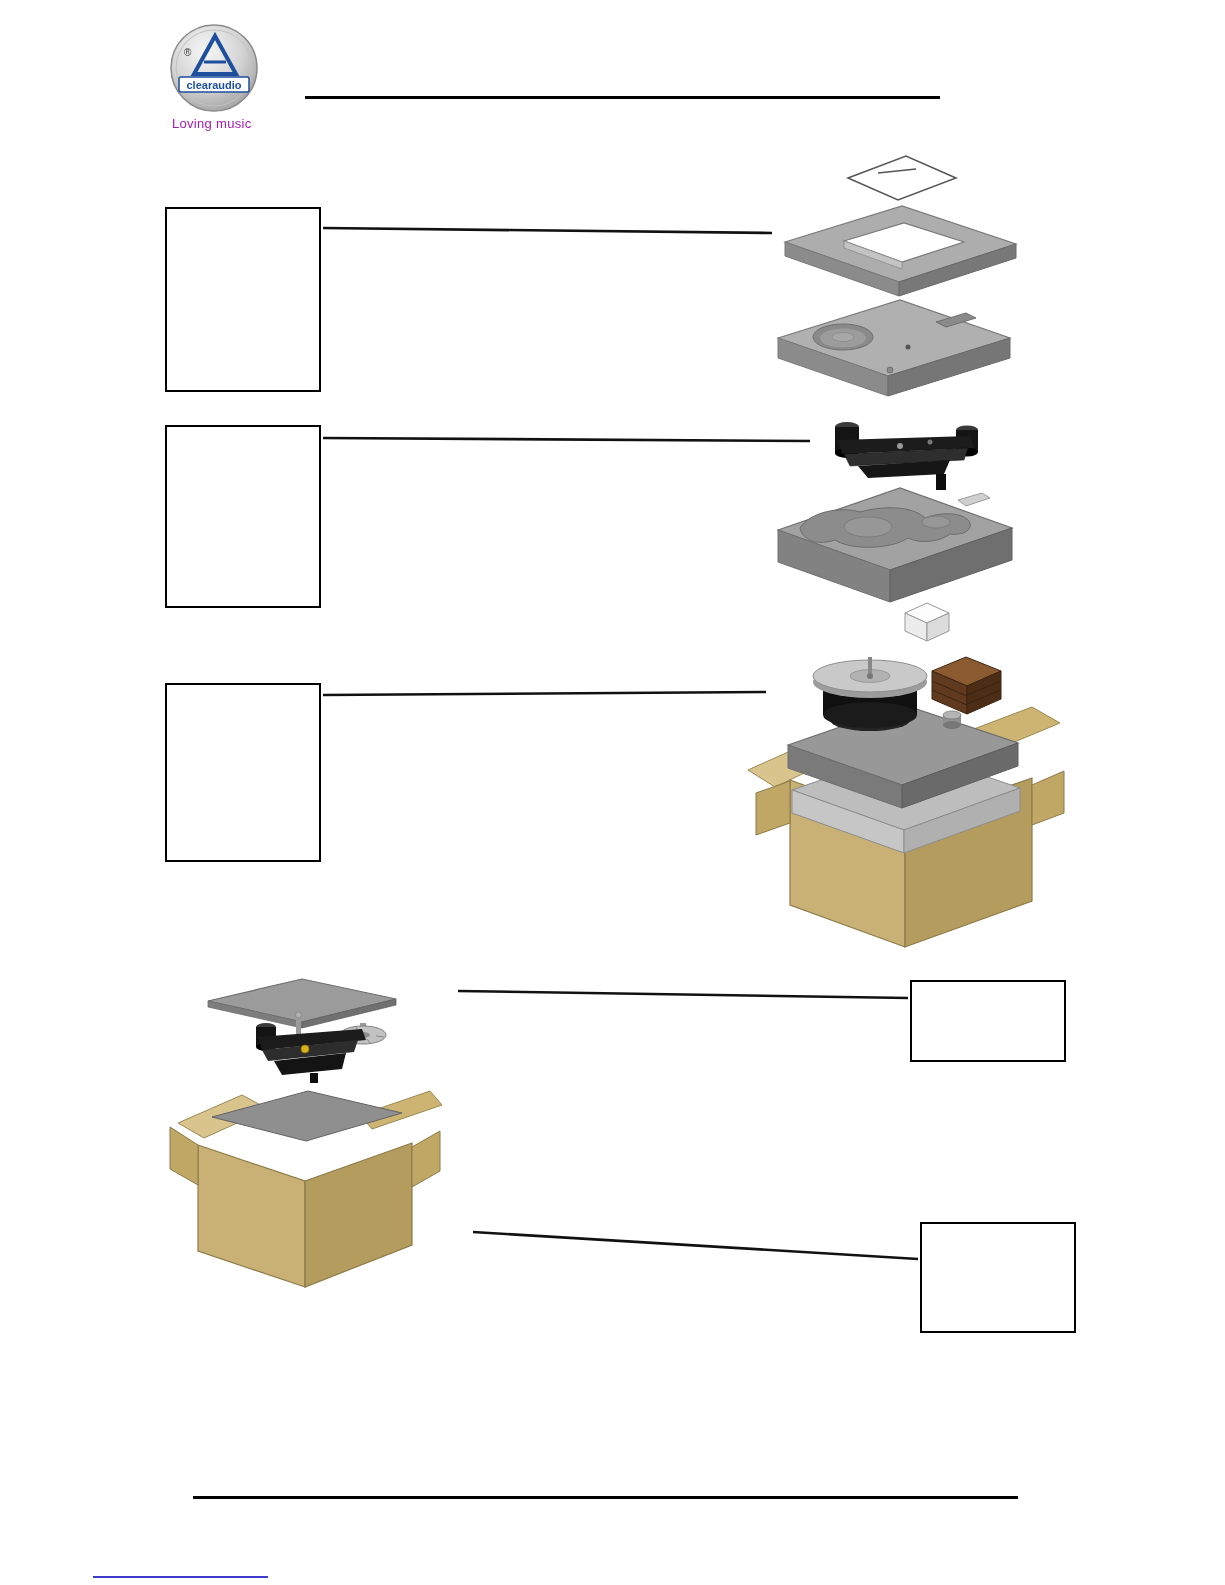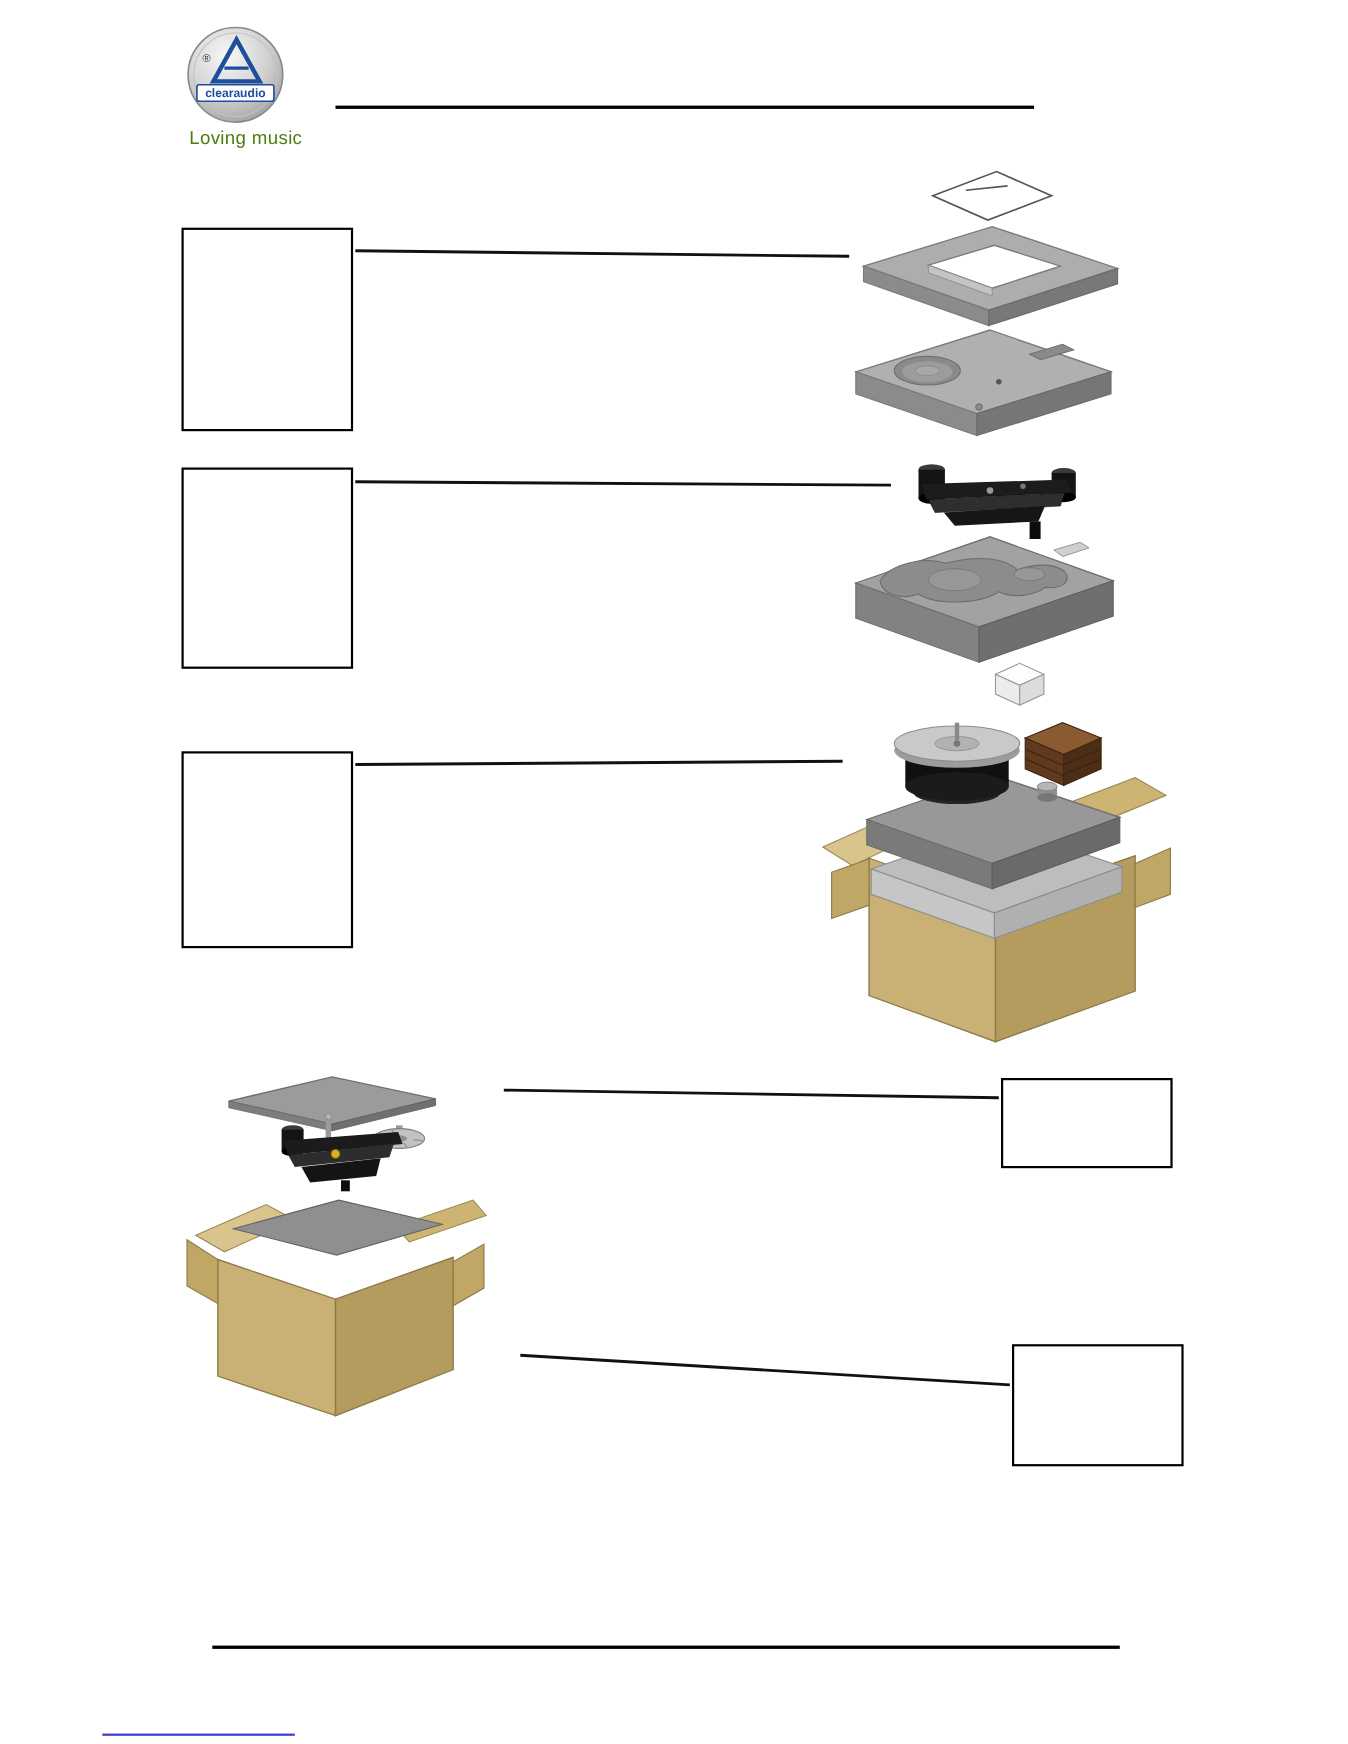--- a/index.html
+++ b/index.html
@@ -14,22 +14,22 @@
   .rule{position:absolute;background:#000000;}
   .callout{
     position:absolute;
     border:2px solid #000000;
     background:#ffffff;
     box-sizing:border-box;
   }
   .tagline{
     position:absolute;
     left:172px;top:116px;
-    font-size:17px;
-    color:#4d7c0f;
+    font-size:13px;
+    color:#a21caf;
     letter-spacing:0.3px;
   }
   .link-underline{
     position:absolute;
     left:93px;top:1576px;
     width:175px;height:2px;
     background:#3d3dcc;
   }
   svg{display:block;}
   .lines-overlay{

